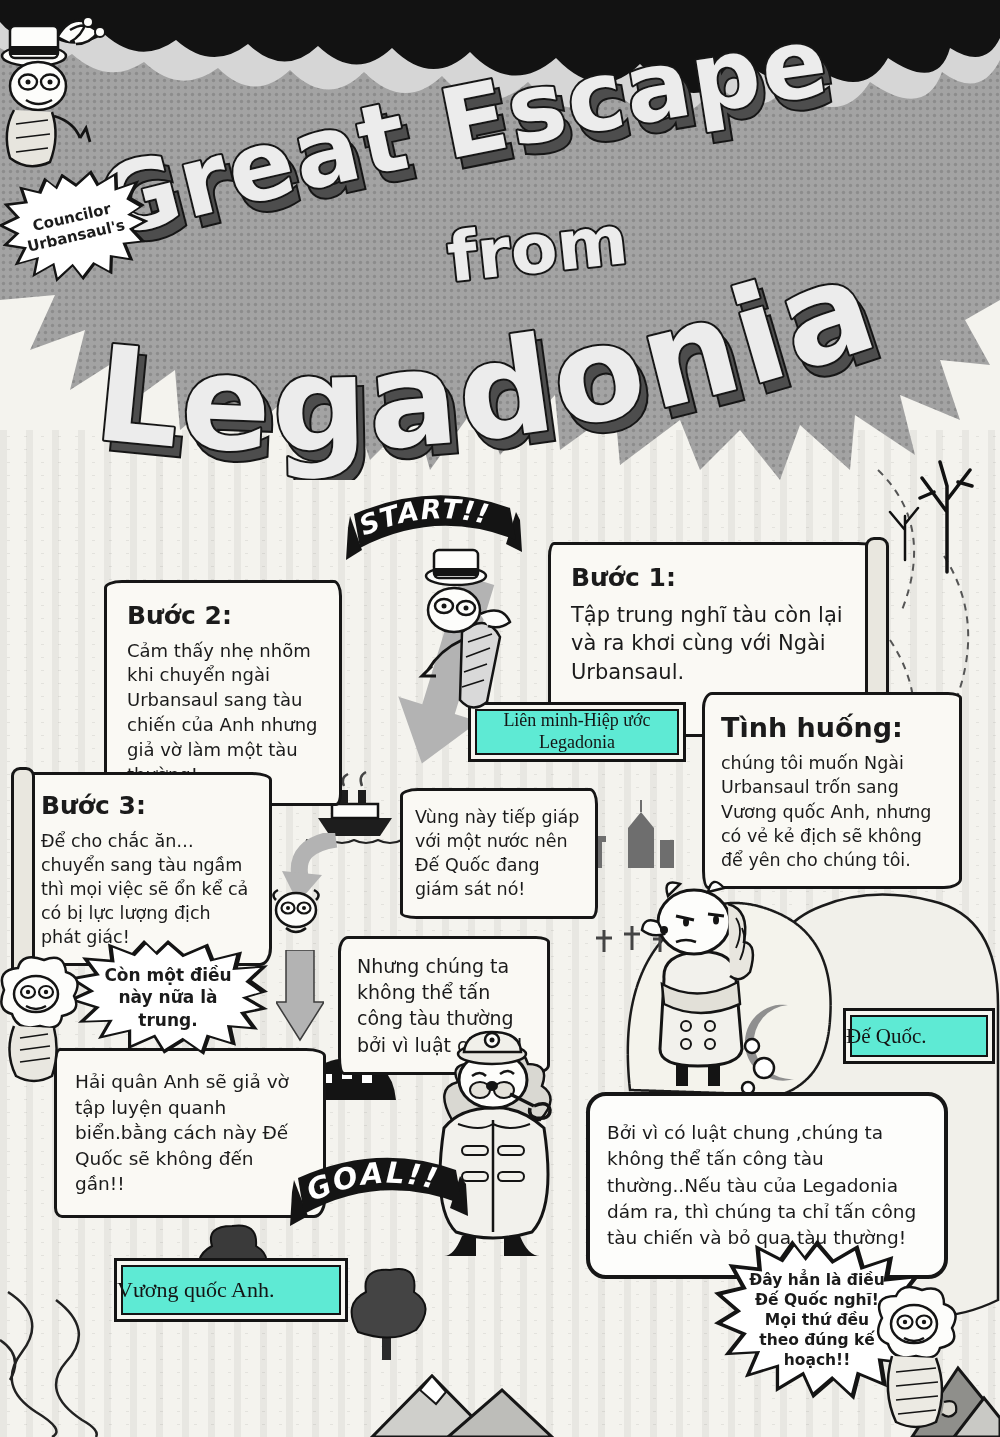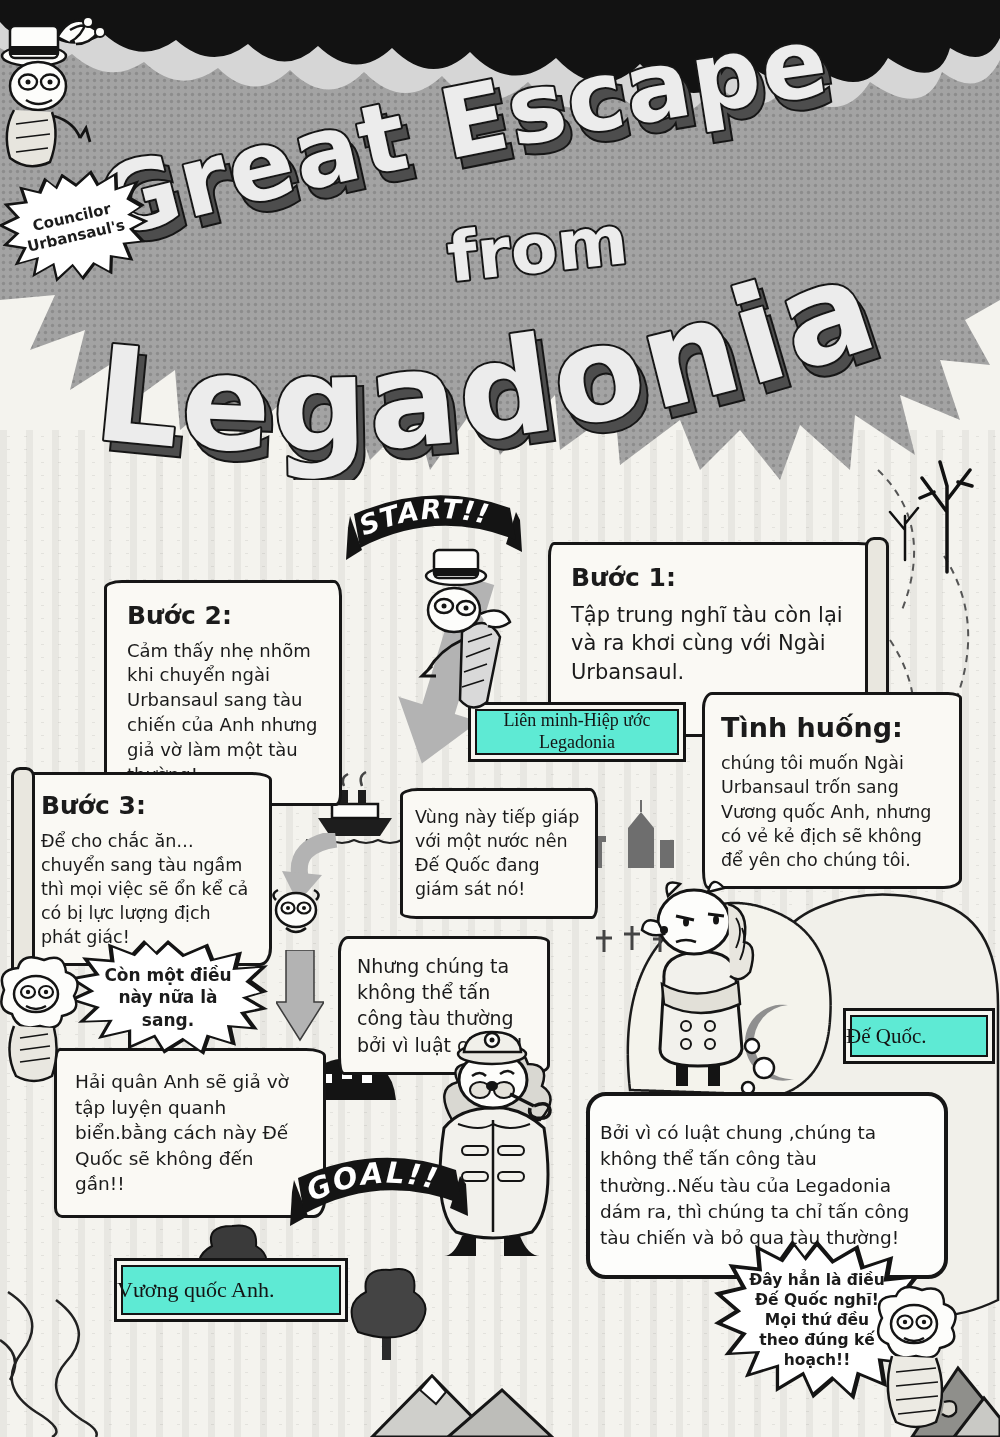--- a/index.html
+++ b/index.html
@@ -55,21 +55,21 @@
   }
   .star .s-outer { background:#141414; }
   .star .s-inner { background:#ffffff; transform:scale(0.92); }
   .star .s-text {
     position:absolute; inset:0; display:flex; align-items:center; justify-content:center;
     text-align:center; padding:17%; font-weight:bold; line-height:1.3;
   }
 
   .bubble-rect {
     position:absolute; background:#fdfdfb; border:4px solid #161616; border-radius:20px;
-    padding:24px 10px; font-size:19px; font-weight:500; line-height:1.42;
+    padding:24px 17px; font-size:19px; font-weight:500; line-height:1.42;
   }
 
   .title-text { font-family:"DejaVu Sans", sans-serif; font-weight:bold; }
 </style>
 </head>
 <body>
 
 <div id="page">
   <div id="sea-texture"></div>
 
@@ -208,21 +208,21 @@
     <span>Bởi vì có luật chung ,chúng ta không thể tấn công tàu thường..Nếu tàu của Legadonia dám ra, thì chúng ta chỉ tấn công tàu chiến và bỏ qua tàu thường!</span>
   </div>
 
   <div class="sign" style="left:114px;top:1258px;width:234px;height:64px;font-size:22px;">
     <span>Vương quốc Anh.</span>
   </div>
 
   <div class="star" style="left:68px;top:940px;width:200px;height:115px;">
     <div class="s-outer"></div>
     <div class="s-inner"></div>
-    <div class="s-text" style="font-size:17px;">Còn một điều này nữa là sang.</div>
+    <div class="s-text" style="font-size:17px;">Còn một điều này nữa là trung.</div>
   </div>
 
   <div class="star" style="left:714px;top:1240px;width:206px;height:160px;">
     <div class="s-outer"></div>
     <div class="s-inner"></div>
     <div class="s-text" style="font-size:15.5px;">Đây hẳn là điều Đế Quốc nghĩ! Mọi thứ đều theo đúng kế hoạch!!</div>
   </div>
 
   <svg class="abs" style="left:392px;top:542px" width="150" height="180" viewBox="0 0 150 180">
     <path d="M70,90 Q95,70 108,95 L95,160 Q80,172 68,158 Z" fill="#d9d9d9" stroke="#141414" stroke-width="2.5"></path>

